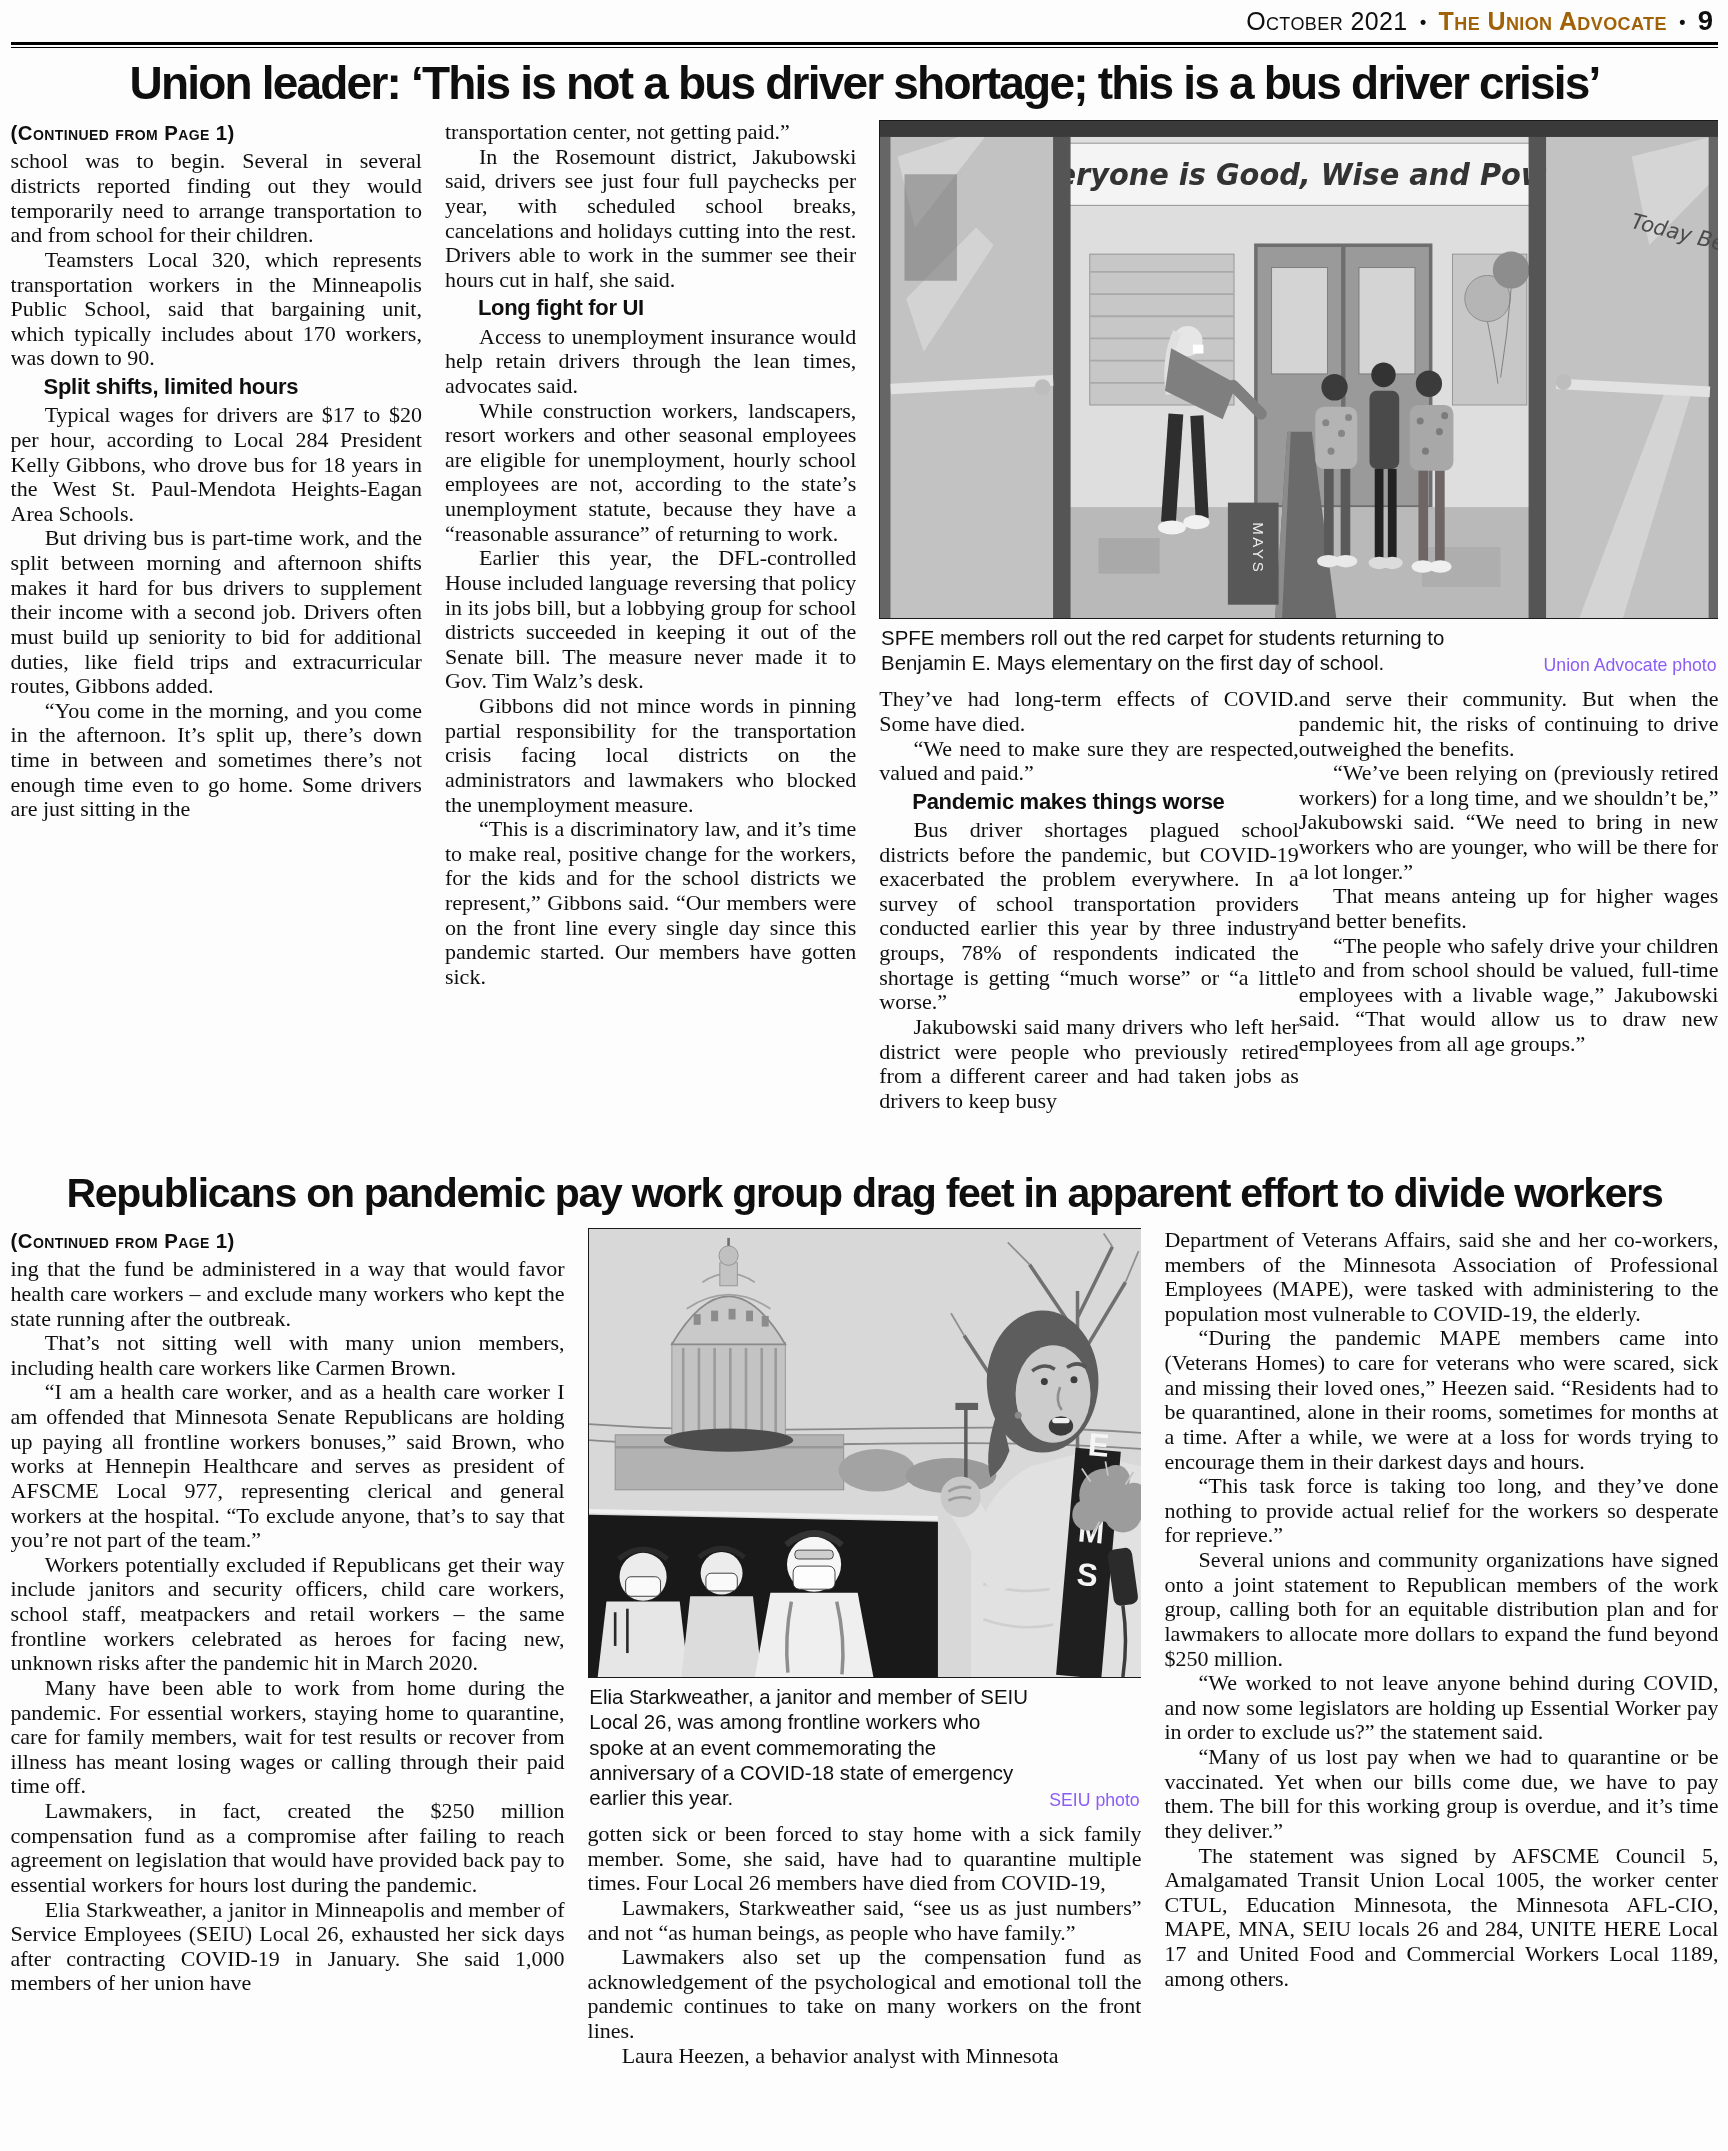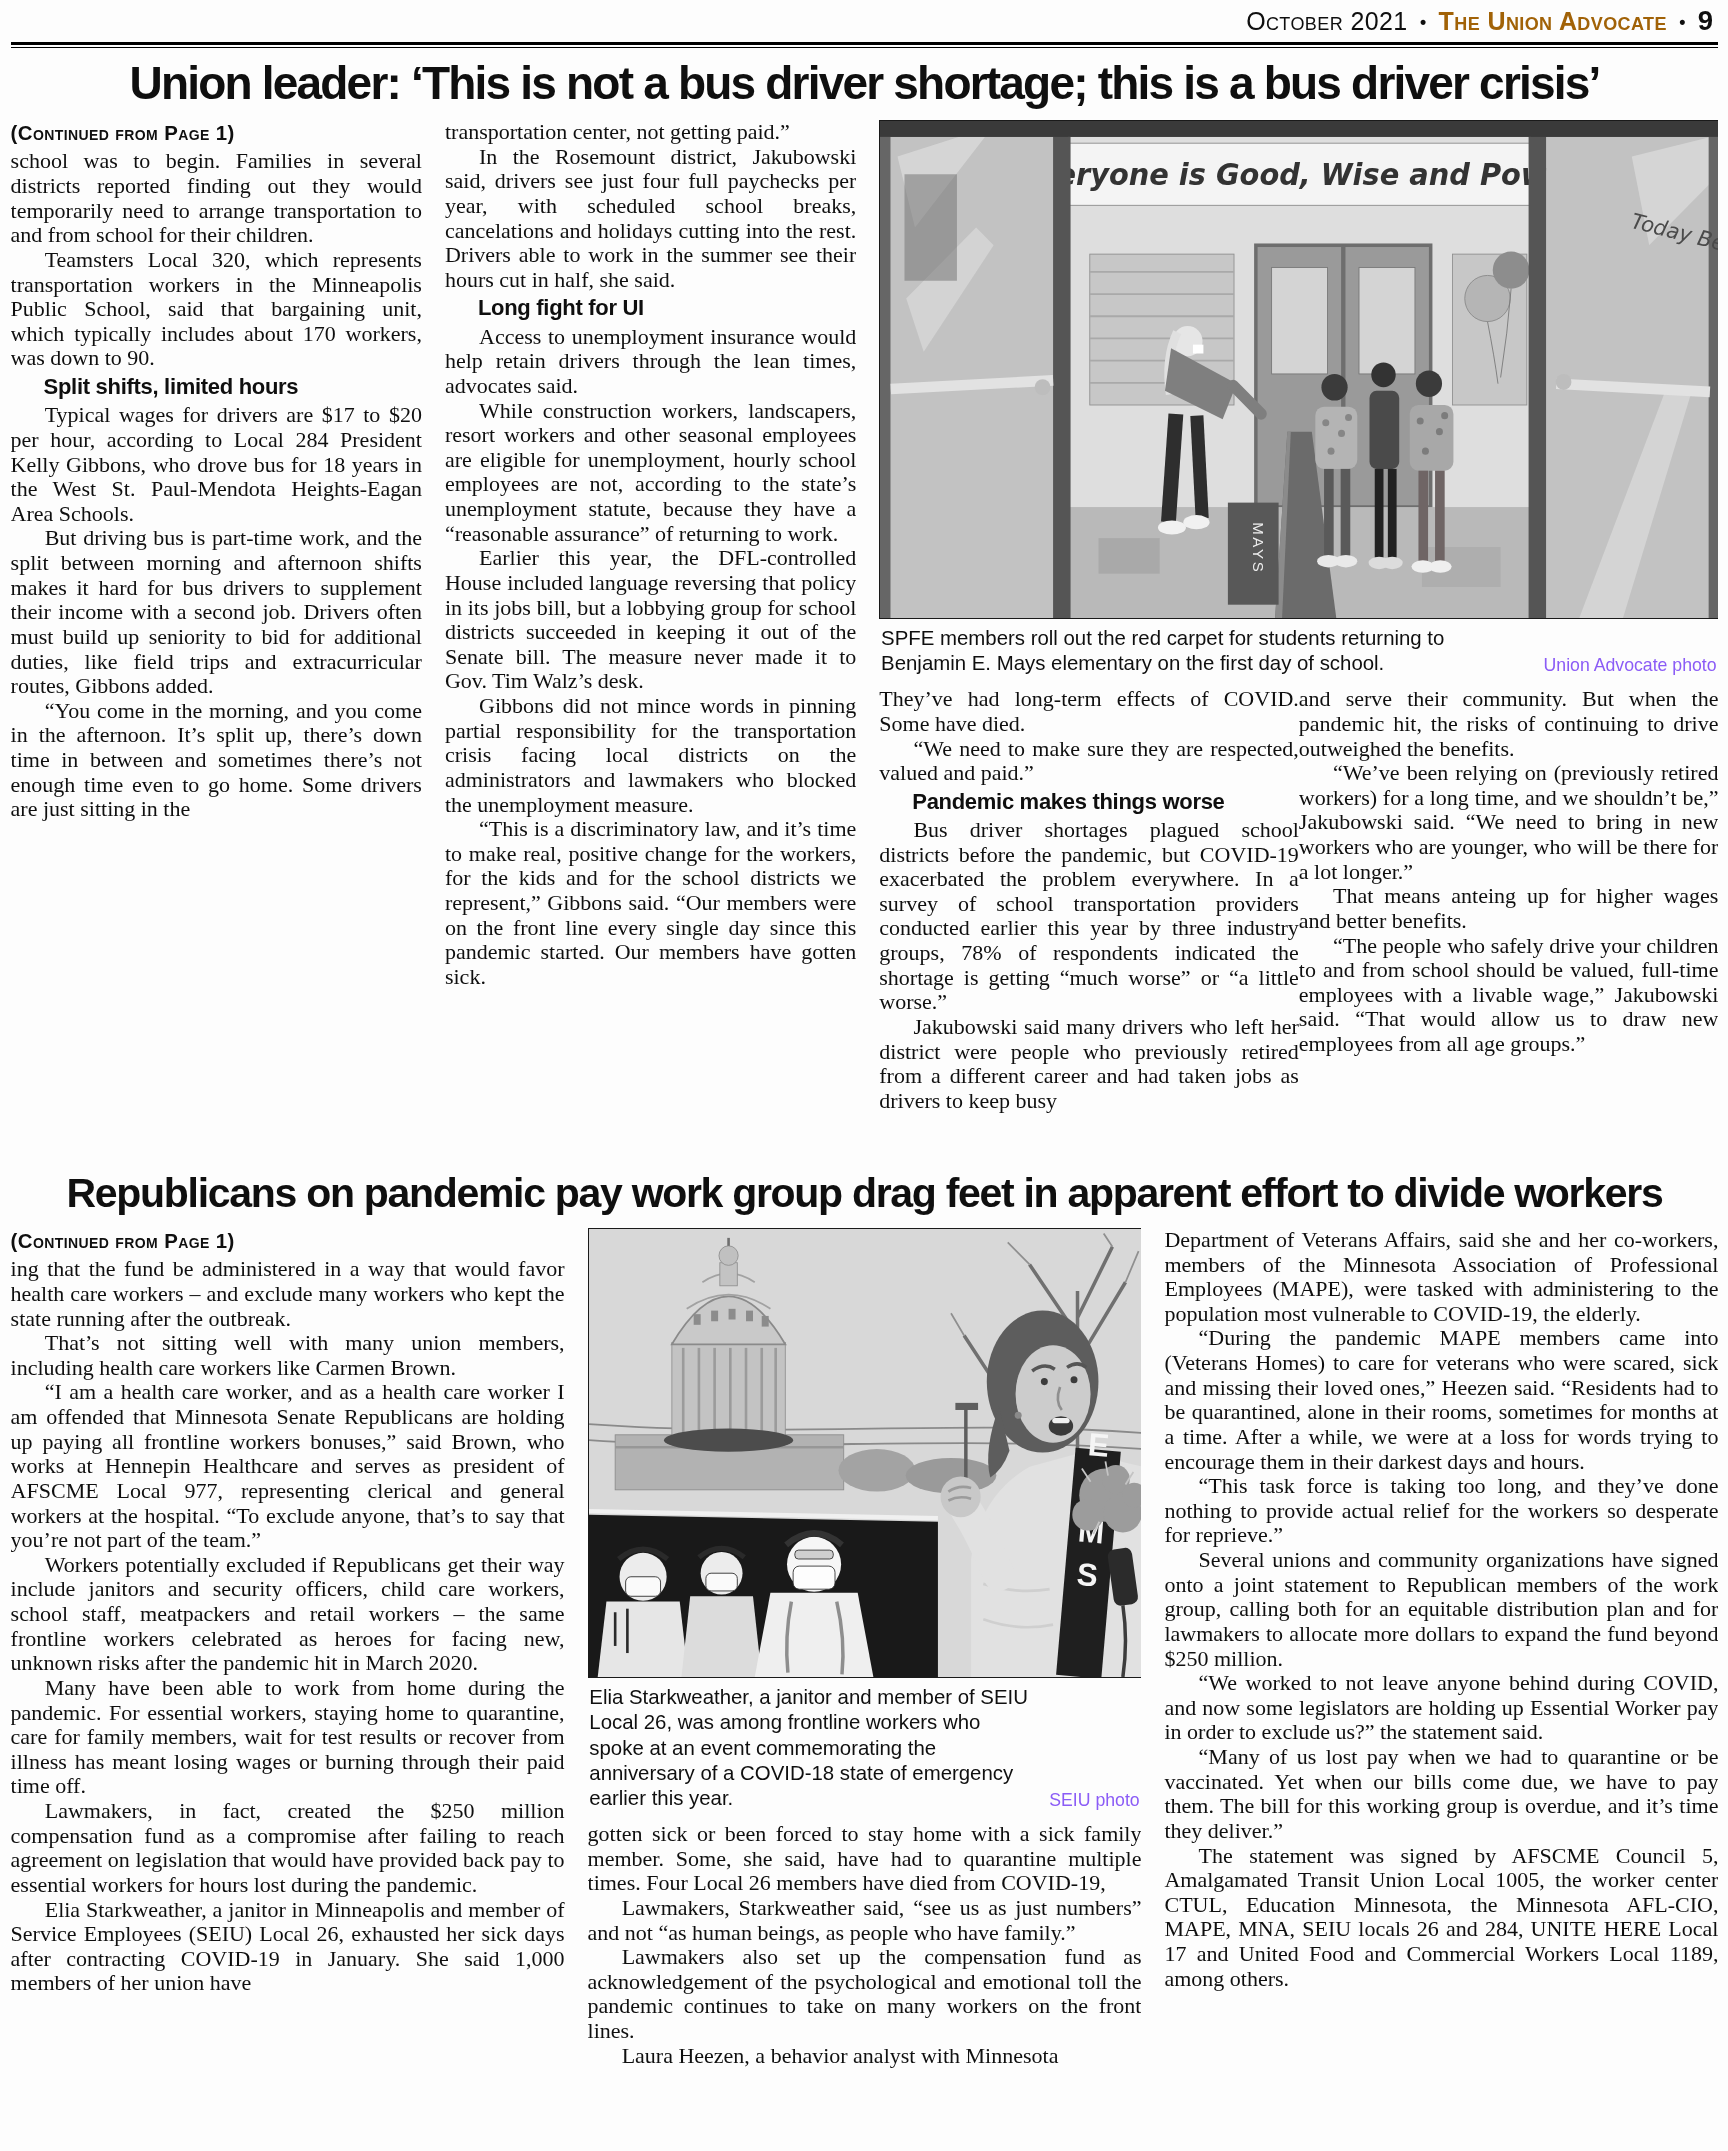--- a/index.html
+++ b/index.html
@@ -46,21 +46,21 @@
     <span class="sep">•</span>
     <span class="pg">9</span>
   </div>
   <div class="rule"></div>
 
   <div class="h1">Union leader: ‘This is not a bus driver shortage; this is a bus driver crisis’</div>
 
   <div class="art a1">
     <div class="colw textcol">
       <p class="cont">(Continued from Page 1)</p>
-      <p class="b ni">school was to begin. Families in several districts reported finding out they would temporarily need to arrange transportation to and from school for their children.</p>
+      <p class="b ni">school was to begin. Several in several districts reported finding out they would temporarily need to arrange transportation to and from school for their children.</p>
       <p class="b">Teamsters Local 320, which represents transportation workers in the Minneapolis Public School, said that bargaining unit, which typically includes about 170 workers, was down to 90.</p>
       <p class="sub">Split shifts, limited hours</p>
       <p class="b">Typical wages for drivers are $17 to $20 per hour, according to Local 284 President Kelly Gibbons, who drove bus for 18 years in the West St. Paul-Mendota Heights-Eagan Area Schools.</p>
       <p class="b">But driving bus is part-time work, and the split between morning and afternoon shifts makes it hard for bus drivers to supplement their income with a second job. Drivers often must build up seniority to bid for additional duties, like field trips and extracurricular routes, Gibbons added.</p>
       <p class="b">“You come in the morning, and you come in the afternoon. It’s split up, there’s down time in between and sometimes there’s not enough time even to go home. Some drivers are just sitting in the</p>
     </div>
 
     <div class="colw textcol">
       <p class="b ni">transportation center, not getting paid.”</p>
       <p class="b">In the Rosemount district, Jakubowski said, drivers see just four full paychecks per year, with scheduled school breaks, cancelations and holidays cutting into the rest. Drivers able to work in the summer see their hours cut in half, she said.</p>
@@ -191,21 +191,21 @@
 
   <div class="h2">Republicans on pandemic pay work group drag feet in apparent effort to divide workers</div>
 
   <div class="art a2">
     <div class="colw textcol">
       <p class="cont">(Continued from Page 1)</p>
       <p class="b ni">ing that the fund be administered in a way that would favor health care workers – and exclude many workers who kept the state running after the outbreak.</p>
       <p class="b">That’s not sitting well with many union members, including health care workers like Carmen Brown.</p>
       <p class="b">“I am a health care worker, and as a health care worker I am offended that Minnesota Senate Republicans are holding up paying all frontline workers bonuses,” said Brown, who works at Hennepin Healthcare and serves as president of AFSCME Local 977, representing clerical and general workers at the hospital. “To exclude anyone, that’s to say that you’re not part of the team.”</p>
       <p class="b">Workers potentially excluded if Republicans get their way include janitors and security officers, child care workers, school staff, meatpackers and retail workers – the same frontline workers celebrated as heroes for facing new, unknown risks after the pandemic hit in March 2020.</p>
-      <p class="b">Many have been able to work from home during the pandemic. For essential workers, staying home to quarantine, care for family members, wait for test results or recover from illness has meant losing wages or burning through their paid time off.</p>
+      <p class="b">Many have been able to work from home during the pandemic. For essential workers, staying home to quarantine, care for family members, wait for test results or recover from illness has meant losing wages or calling through their paid time off.</p>
       <p class="b">Lawmakers, in fact, created the $250 million compensation fund as a compromise after failing to reach agreement on legislation that would have provided back pay to essential workers for hours lost during the pandemic.</p>
       <p class="b">Elia Starkweather, a janitor in Minneapolis and member of Service Employees (SEIU) Local 26, exhausted her sick days after contracting COVID-19 in January. She said 1,000 members of her union have</p>
     </div>
 
     <div class="colw">
 
       <svg class="photo" viewBox="0 0 635 505" height="448" preserveAspectRatio="none" role="img">
         <rect x="0" y="0" width="635" height="505" fill="#d8d8d8"></rect>
 
         <path d="M0,238 C200,252 420,232 635,248 M0,220 C220,236 430,214 635,230" stroke="#8a8a8a" stroke-width="2" fill="none"></path>

